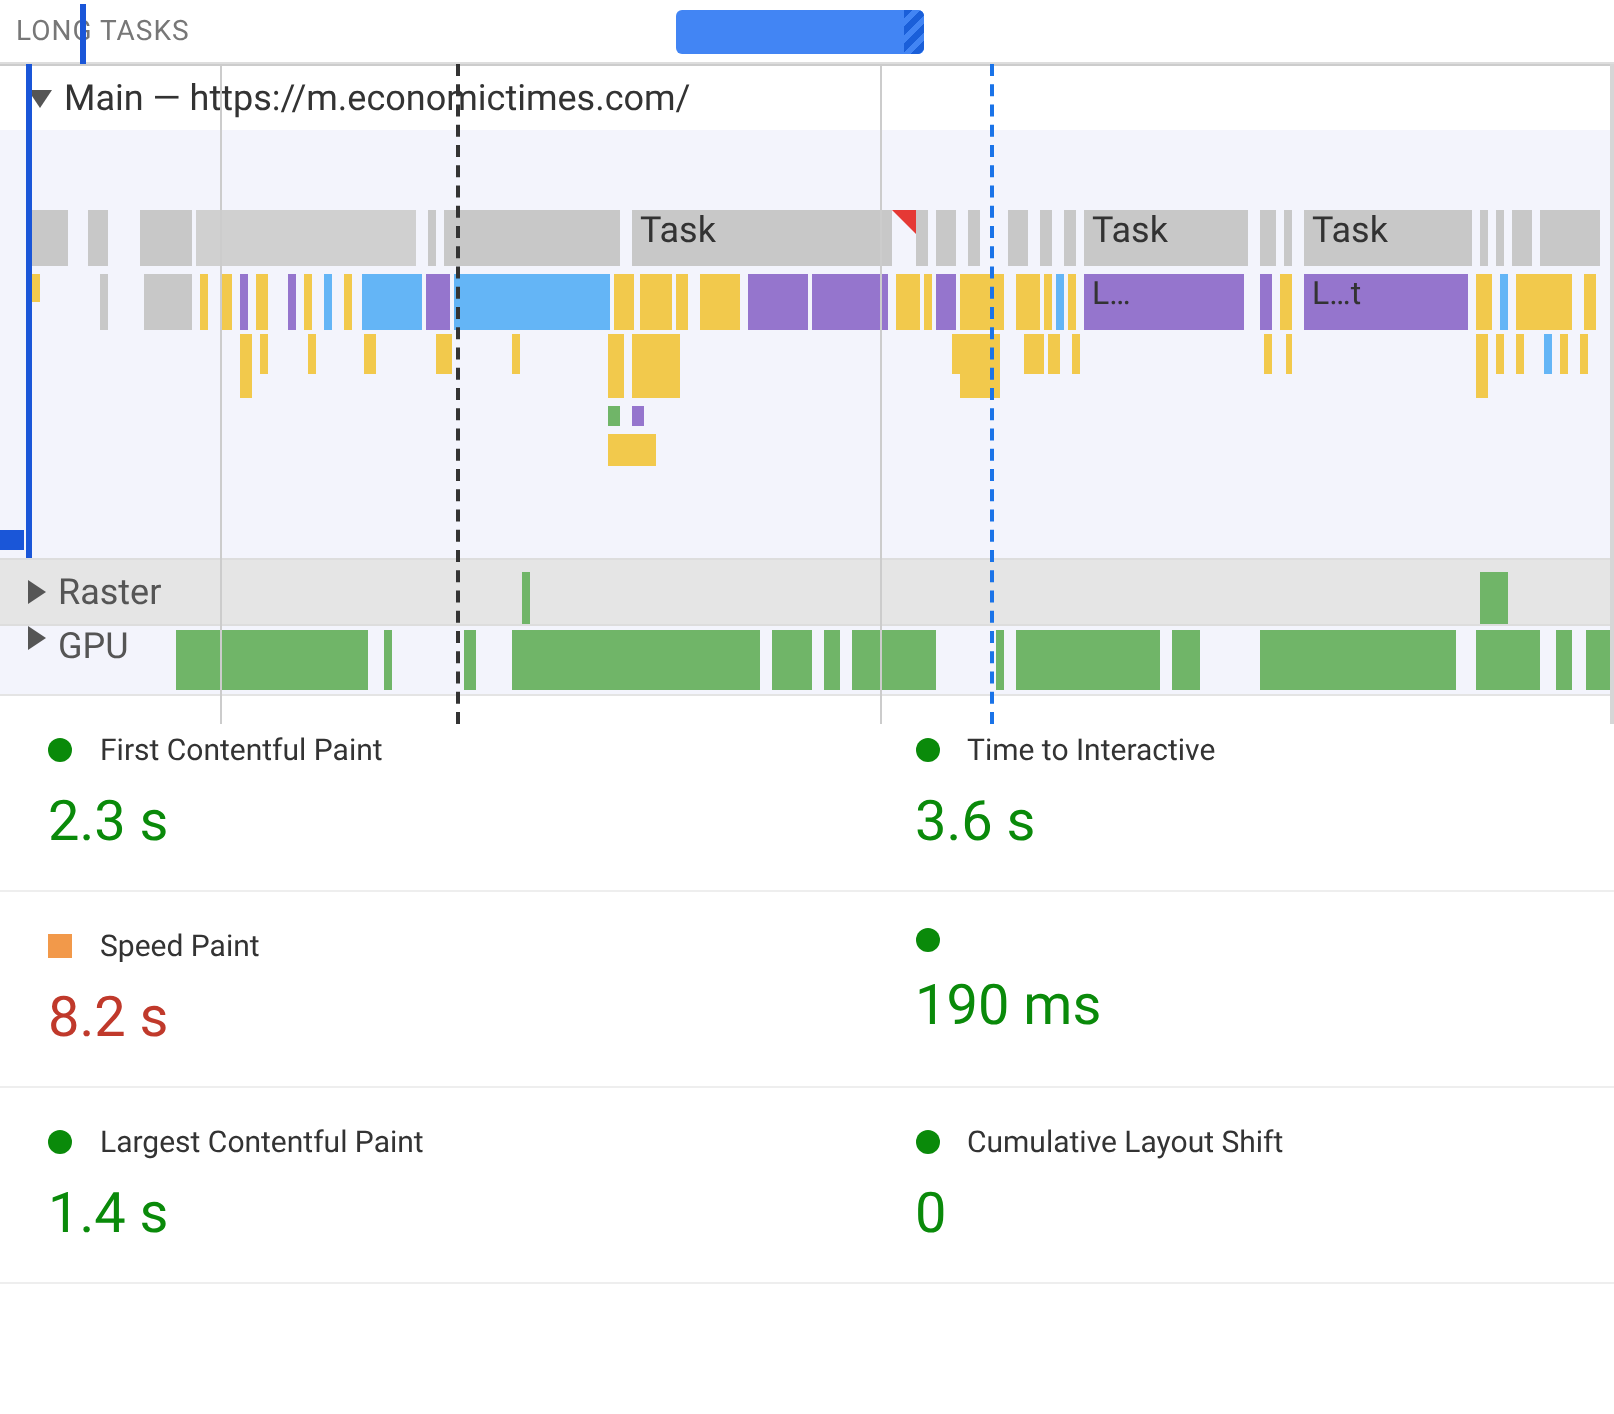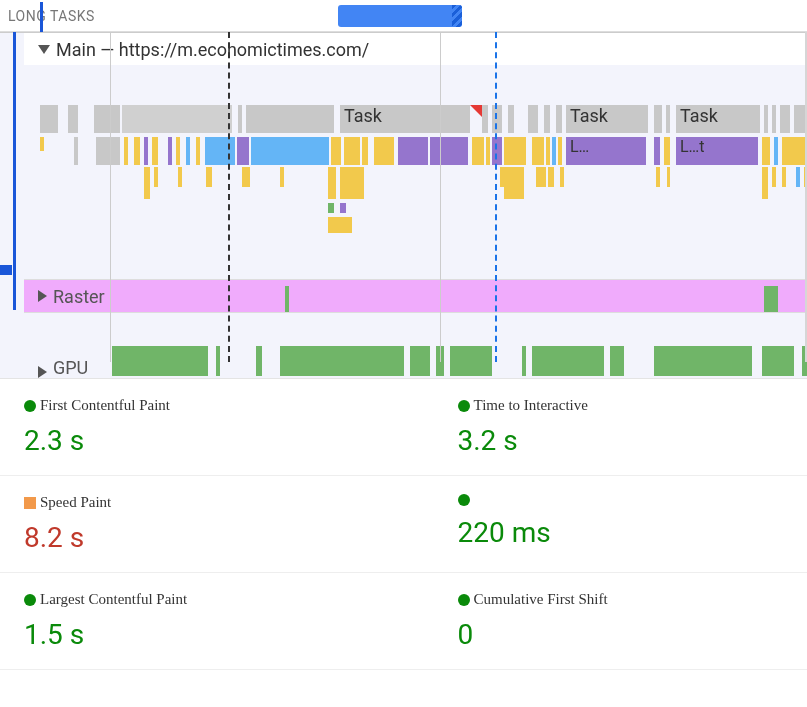--- a/index.html
+++ b/index.html
@@ -5,21 +5,21 @@
 * { box-sizing: border-box; margin: 0; padding: 0; }
 body { font-family: -apple-system, BlinkMacSystemFont, "Segoe UI", Roboto, sans-serif; background: #fff; width: 807px; height: 707px; overflow: hidden; position: relative; }
 
 .long-tasks-bar { height: 32px; border-bottom: 1px solid #ddd; display: flex; align-items: center; padding-left: 8px; position: relative; }
 .long-tasks-label { color: #777; font-size: 14px; letter-spacing: 0.5px; }
 .long-task-pill { position: absolute; left: 338px; width: 124px; height: 22px; background: #4285f4; border-radius: 3px; top: 5px; }
 .long-task-pill::after { content:""; position:absolute; right:0; top:0; bottom:0; width:10px; background: repeating-linear-gradient(135deg, #1a5fd9 0 3px, #4285f4 3px 6px); border-top-right-radius:3px; border-bottom-right-radius:3px;}
 .vruler-blue { position:absolute; top:2px; bottom:0; width:3px; background:#1a56d8; left:40px; z-index:5; height: 30px; }
 .vruler-blue2 { position:absolute; left:13px; top:0; bottom:0; width:3px; background:#1a56d8; height: 278px; }
 
-.main-panel { background: #f3f4fc; border-top: 1px solid #ccc; padding-left: 24px; }
+.main-panel { background: #f3f4fc; border-top: 1px solid #ccc; }
 .main-header { height: 32px; display: flex; align-items: center; padding-left: 14px; gap: 6px; font-size: 18px; color: #333; background:#fff;}
 .tri-down { width:0; height:0; border-left:6px solid transparent; border-right:6px solid transparent; border-top:9px solid #555; }
 .tri-right { width:0; height:0; border-top:6px solid transparent; border-bottom:6px solid transparent; border-left:9px solid #555; display:inline-block; margin-right:6px;}
 
 .task-row { height: 30px; position: relative; margin-left: 16px; margin-top: 40px; }
 .task-seg { position:absolute; top:0; height:28px; background:#c8c8c8; font-size:18px; color:#333; padding-left:4px; overflow:hidden; }
 .task-red { position:absolute; top:0; width:0; height:0; border-right:12px solid #e53935; border-bottom:12px solid transparent; }
 
 .bar-row { height: 30px; position:relative; margin-left: 16px; margin-top:2px;}
 .b { position:absolute; top:0; height:28px; }
@@ -33,28 +33,28 @@
 .t { position:absolute; top:0; height:20px; }
 .t2 { position:absolute; top:0; height:32px; }
 
 .thin-row2 { height: 36px; position:relative; margin-left:16px; }
 .tiny { position:absolute; height:10px; }
 
 .dashed-vline { position:absolute; top:32px; bottom:0; border-left:2px dashed #333; left:228px; height:330px; z-index:3;}
 .blue-dashed { position:absolute; top:32px; border-left:2px dashed #1a73e8; left:495px; height:330px; z-index:3;}
 .grey-vline { position:absolute; top:32px; bottom:0; width:1px; background:#ccc; height:330px; z-index:1;}
 
-.sub-track { height: 34px; border-top:1px solid #ddd; border-bottom:1px solid #ddd; display:flex; align-items:center; padding-left:14px; font-size:18px; color:#555; background:#f0abfc; position:relative; margin-top: 40px;}
+.sub-track { height: 34px; border-top:1px solid #ddd; border-bottom:1px solid #ddd; display:flex; align-items:center; padding-left:14px; font-size:18px; color:#555; background:#e5e5e5; position:relative; margin-top: 40px;}
 .sub-track .bars { position:absolute; left:0; right:0; top:4px; bottom:4px;}
 
-.gpu-track { height: 34px; display:flex; align-items:flex-end; padding-left:14px; font-size:18px; color:#555; position:relative;margin-top:31px; }
+.gpu-track { height: 34px; display:flex; align-items:flex-start; padding-left:14px; font-size:18px; color:#555; position:relative; }
 
 .metrics { display:grid; grid-template-columns: 1fr 60px 1fr; border-top:1px solid #e4e4e4; }
 .metric { padding: 18px 0 18px 24px; border-bottom:1px solid #eee; }
-.metric-label { font-size:15px; color:#333; display:flex; align-items:center; gap:4px; margin-bottom:10px;font-family:Liberation Serif, serif;}
+.metric-label { font-size:15px; color:#333; display:flex; align-items:center; gap:14px; margin-bottom:10px;}
 .metric-value { font-size:28px; font-weight:400; }
 .dot { width:12px; height:12px; border-radius:6px; display:inline-block; }
 .sq { width:12px; height:12px; display:inline-block; }
 .dot-green { background:#0a8a0a; }
 .sq-orange { background:#f2994a; }
 .val-green { color:#0a8a0a; }
 .val-red { color:#c0392b; }
 .spacer-col { border-bottom:1px solid #eee; }
 
 .main-left-bar { position:absolute; left:0; width:12px; background:#1a56d8; height:10px; }
@@ -217,46 +217,46 @@
         <span>First Contentful Paint</span>
       </div>
     <div class="metric-value val-green">2.3 s</div>
   </div>
   <div class="spacer-col"></div>
   <div class="metric">
     <div class="metric-label">
         <span class="dot dot-green"></span>
         <span>Time to Interactive</span>
       </div>
-    <div class="metric-value val-green">3.2 s</div>
+    <div class="metric-value val-green">3.6 s</div>
   </div>
 
   <div class="metric">
     <div class="metric-label">
         <span class="sq sq-orange"></span>
         <span>Speed Paint</span>
       </div>
     <div class="metric-value val-red">8.2 s</div>
   </div>
   <div class="spacer-col"></div>
   <div class="metric">
     <div class="metric-label">
         <span class="dot dot-green"></span>
       </div>
-    <div class="metric-value val-green">220 ms</div>
+    <div class="metric-value val-green">190 ms</div>
   </div>
 
   <div class="metric">
     <div class="metric-label">
         <span class="dot dot-green"></span>
         <span>Largest Contentful Paint</span>
       </div>
-    <div class="metric-value val-green">1.5 s</div>
+    <div class="metric-value val-green">1.4 s</div>
   </div>
   <div class="spacer-col"></div>
   <div class="metric">
     <div class="metric-label">
         <span class="dot dot-green"></span>
-        <span>Cumulative First Shift</span>
+        <span>Cumulative Layout Shift</span>
       </div>
     <div class="metric-value val-green">0</div>
   </div>
 </div>
 
 </body></html>

